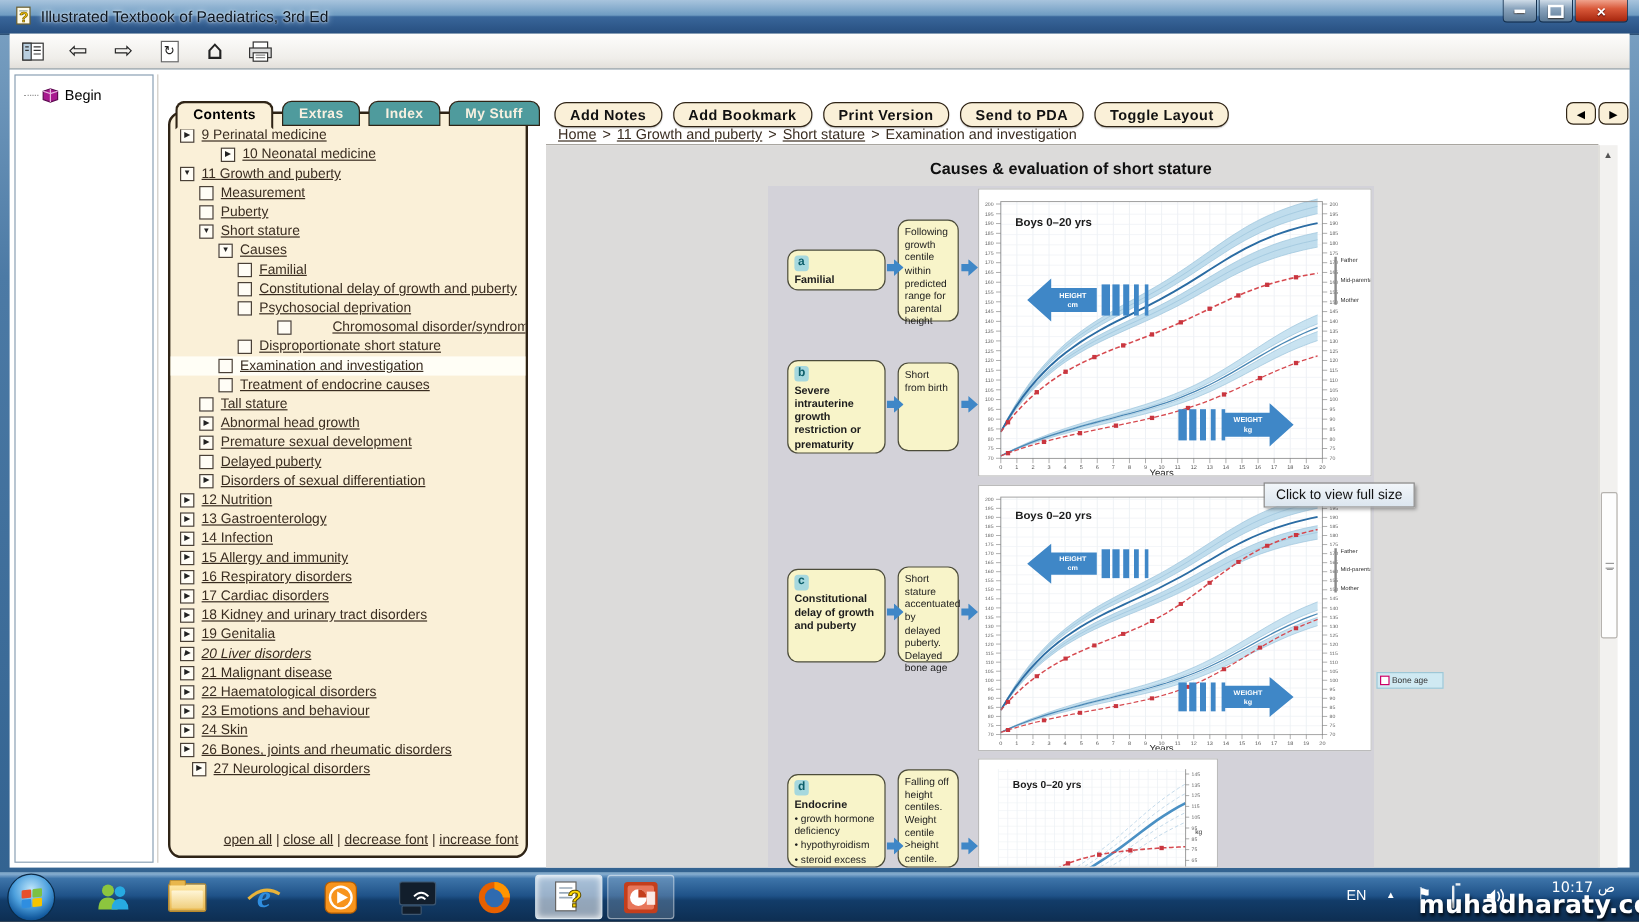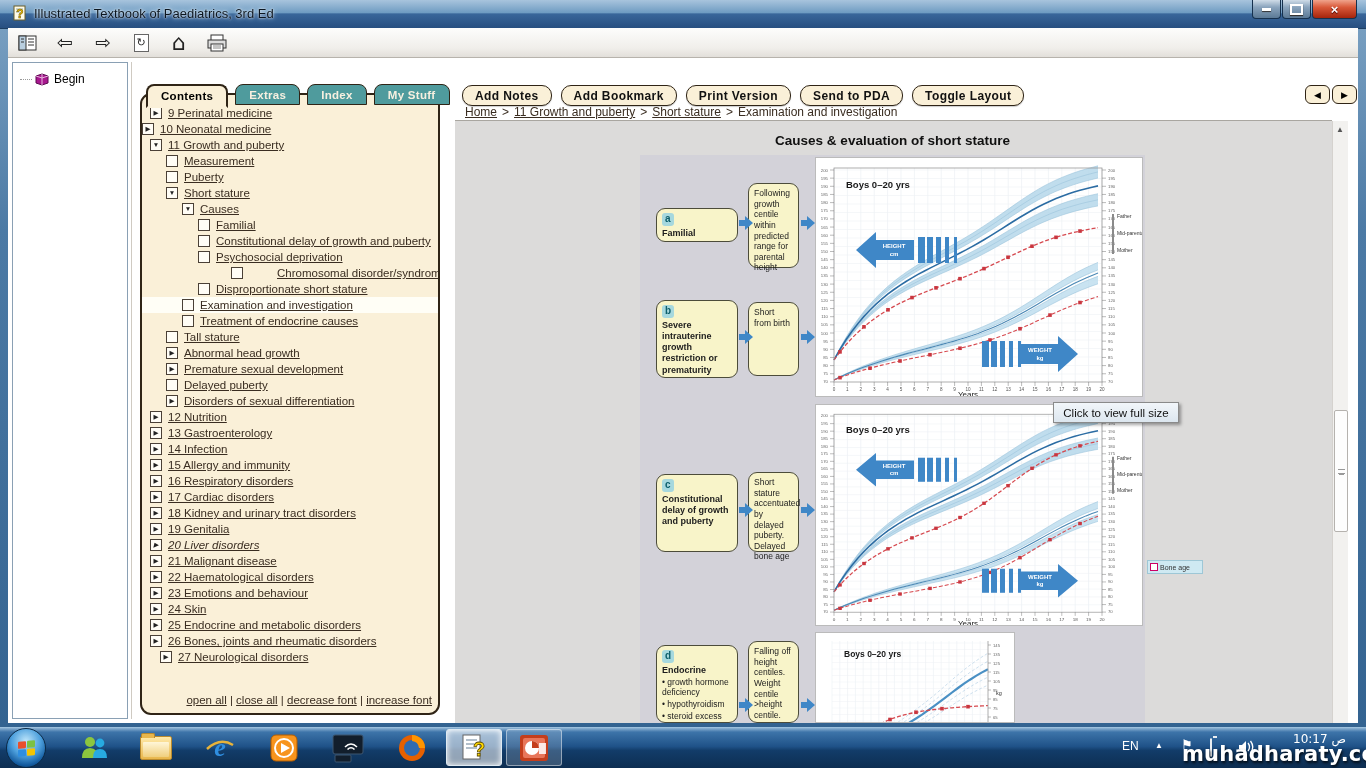--- a/index.html
+++ b/index.html
@@ -186,21 +186,21 @@
       <div class="tab active">Contents</div>
       <div class="tab inactive">Extras</div>
       <div class="tab inactive">Index</div>
       <div class="tab inactive">My Stuff</div>
     </div>
   <div id="tree" class="abs">
       <div class="trow" style="padding-left: 8px;">
         <span class="tbox">▶</span>
         <span class="tlabel">9 Perinatal medicine</span>
       </div>
-      <div class="trow" style="padding-left: 0;">
+      <div class="trow" style="padding-left: 12px; margin-left: 30px;">
         <span class="tbox">▶</span>
         <span class="tlabel">10 Neonatal medicine</span>
       </div>
       <div class="trow" style="padding-left: 8px;">
         <span class="tbox">▼</span>
         <span class="tlabel">11 Growth and puberty</span>
       </div>
       <div class="trow" style="padding-left: 24px;">
         <span class="tbox"></span>
         <span class="tlabel">Measurement</span>
@@ -309,24 +309,20 @@
         <span class="tbox">▶</span>
         <span class="tlabel">22 Haematological disorders</span>
       </div>
       <div class="trow" style="padding-left: 8px;">
         <span class="tbox">▶</span>
         <span class="tlabel">23 Emotions and behaviour</span>
       </div>
       <div class="trow" style="padding-left: 8px;">
         <span class="tbox">▶</span>
         <span class="tlabel">24 Skin</span>
-      </div>
-      <div class="trow" style="padding-left: 8px;">
-        <span class="tbox">▶</span>
-        <span class="tlabel">25 Endocrine and metabolic disorders</span>
       </div>
       <div class="trow" style="padding-left: 8px;">
         <span class="tbox">▶</span>
         <span class="tlabel">26 Bones, joints and rheumatic disorders</span>
       </div>
       <div class="trow" style="padding-left: 18px;">
         <span class="tbox">▶</span>
         <span class="tlabel">27 Neurological disorders</span>
       </div>
     </div>

